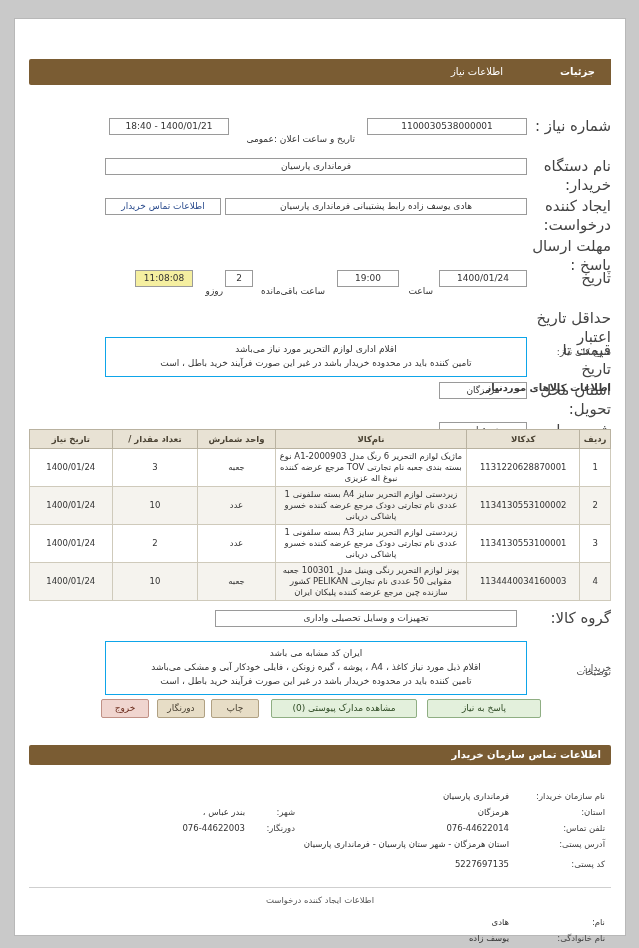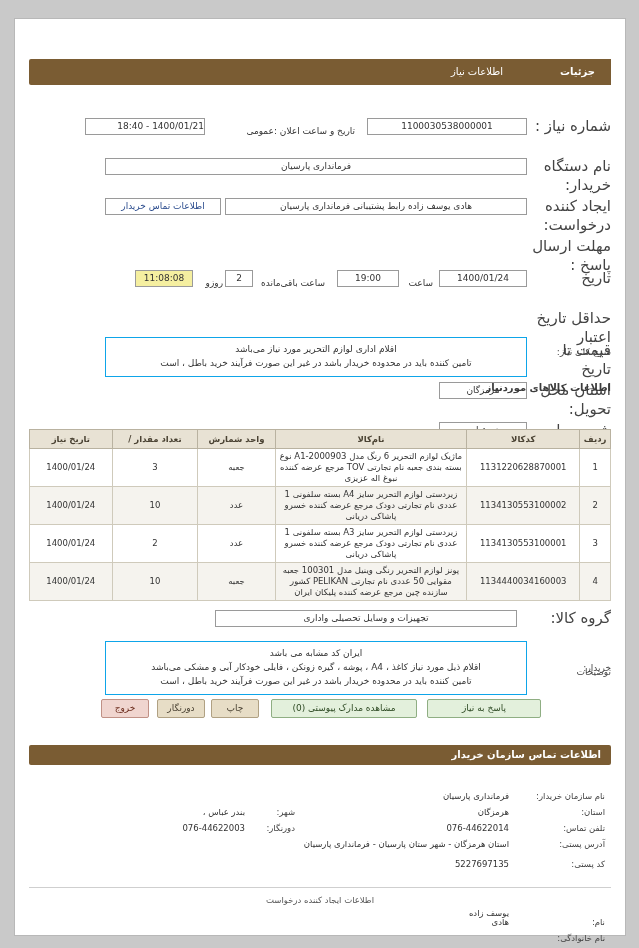--- a/index.html
+++ b/index.html
@@ -59,21 +59,21 @@
   .fld{
     position:absolute;
     height:15px;line-height:15px;
     border:1px solid #9a9a9a;
     background:#fff;
     text-align:center;
     font-size:9px;color:#333;
     top:1px;
     overflow:hidden;white-space:nowrap;
   }
-  .txt{position:absolute;font-size:9px;line-height:15px;top:7px;color:#333;text-align:right;}
+  .txt{position:absolute;font-size:9px;line-height:15px;top:15px;color:#333;text-align:right;}
   .linkblue{color:#2a4b8d;}
 
   
   .radio{
     display:inline-block;width:9px;height:9px;border:1px solid #8a8a8a;
     border-radius:50%;background:#fff;vertical-align:-1px;margin:0 2px;
   }
   .radio.on{background:#444;box-shadow:inset 0 0 0 2px #fff;}
   .chk{
     display:inline-block;width:10px;height:10px;border:1px solid #8a8a8a;
@@ -166,21 +166,21 @@
     <div class="tab active">جزئیات</div>
     <div class="tab second">اطلاعات نیاز</div>
   </div>
 
   <div class="content">
 
     <div class="row" style="top:20px;">
       <div class="lbl">شماره نیاز :</div>
       <div class="fld" style="right:98px;width:158px;">1100030538000001</div>
       <div class="txt" style="right:270px;">تاریخ و ساعت اعلان :عمومی</div>
-      <div class="fld" style="right:420px;width:118px;text-align:right;">1400/01/21 - 18:40</div>
+      <div class="fld" style="right:396px;width:118px;">1400/01/21 - 18:40</div>
     </div>
 
     <div class="row" style="top:41px;">
       <div class="lbl">نام دستگاه خریدار:</div>
       <div class="fld" style="right:98px;width:420px;">فرمانداری پارسیان</div>
     </div>
 
     <div class="row" style="top:62px;">
       <div class="lbl">ایجاد کننده درخواست:</div>
       <div class="fld" style="right:98px;width:300px;">هادی یوسف زاده رابط پشتیبانی فرمانداری پارسیان</div>
@@ -344,16 +344,16 @@
     <div class="clbl" style="top:762px;right:20px;width:90px;">کد پستی:</div>
     <div class="cval" style="top:762px;right:116px;width:120px;">5227697135</div>
 
     <div class="hr" style="top:790px;"></div>
     <div class="mini-title" style="top:798px;">اطلاعات ایجاد کننده درخواست</div>
 
     <div class="clbl" style="top:820px;right:20px;width:90px;">نام:</div>
     <div class="cval" style="top:820px;right:116px;width:120px;">هادی</div>
 
     <div class="clbl" style="top:836px;right:20px;width:90px;">نام خانوادگی:</div>
-    <div class="cval" style="top:811px;right:116px;width:120px;">یوسف زاده</div>
+    <div class="cval" style="top:836px;right:116px;width:120px;">یوسف زاده</div>
 
   </div>
 </div>
 
 </body></html>

